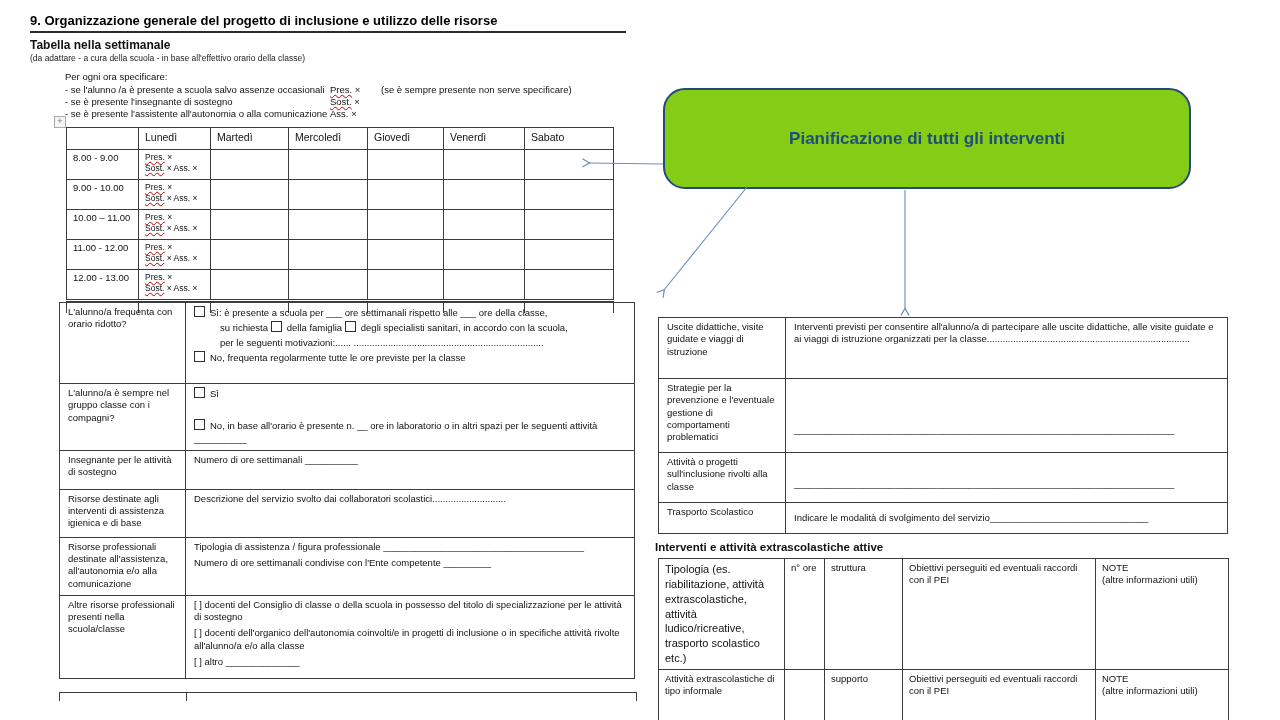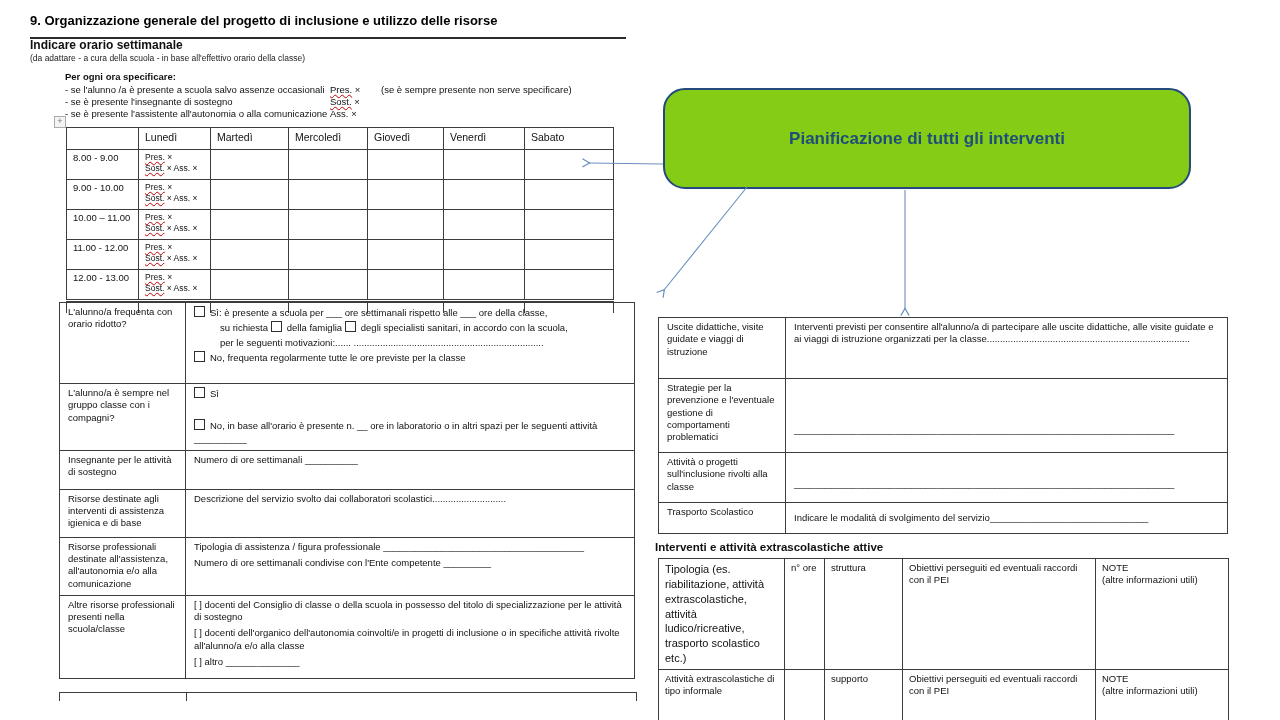--- a/index.html
+++ b/index.html
@@ -5,21 +5,21 @@
   html,body{margin:0;padding:0;background:#ffffff;}
   .canvas{position:relative;width:1280px;height:720px;background:#fff;overflow:hidden;
           font-family:"Liberation Sans","DejaVu Sans",sans-serif;color:#111;}
   .abs{position:absolute;}
 
   .sec-title{font-size:13px;font-weight:bold;color:#000;}
   .sec-rule{border-bottom:2px solid #2b2b2b;}
 
   .blk-title{font-size:12px;font-weight:bold;}
   .blk-sub{font-size:8.5px;color:#222;}
-  .intro{font-size:9.5px;font-weight:bold;}
+  .intro{font-size:9.5px;}
 
   .legend-line{position:relative;height:12.2px;font-size:9.5px;white-space:nowrap;}
   .leg-code{position:absolute;left:265px;top:0;}
   .leg-note{position:absolute;left:316px;top:0;}
 
   
   .sp{text-decoration:underline;text-decoration-style:wavy;text-decoration-color:#c00000;text-decoration-thickness:1px;}
 
   table{border-collapse:collapse;table-layout:fixed;padding-left:36px;}
   td,th{border:1px solid #3c3c3c;vertical-align:top;text-align:left;font-weight:normal;
@@ -44,23 +44,23 @@
            border-radius:22px;font-weight:bold;font-size:17px;text-align:center;}
 
   .handle{width:10px;height:10px;font-size:9px;line-height:9px;color:#777;
           border:1px solid #aaa;text-align:center;background:#f4f4f4;}
 </style>
 </head>
 <body>
 
 <div class="canvas">
 
-  <div class="abs sec-title sec-rule" style="left:30px;top:13px;width:596px;padding-bottom:9px;">9. Organizzazione generale del progetto di inclusione e utilizzo delle risorse</div>
-
-  <div class="abs blk-title" style="left:30px;top:38px;">Indicare orario settimanale</div>
+  <div class="abs sec-title sec-rule" style="left:30px;top:13px;width:596px;padding-bottom:3px;">9. Organizzazione generale del progetto di inclusione e utilizzo delle risorse</div>
+
+  <div class="abs blk-title" style="left:30px;top:38px;">Tabella nella settimanale</div>
   <div class="abs blk-sub" style="left:30px;top:53px;">(da adattare - a cura della scuola - in base all'effettivo orario della classe)</div>
 
   <div class="abs intro" style="left:65px;top:71px;">Per ogni ora specificare:</div>
 
   <div class="abs" style="left:65px;top:84px;width:600px;">
     <div class="legend-line">
       <span>- se l'alunno /a è presente a scuola salvo assenze occasionali</span>
       <span class="leg-code"><span class="sp">Pres.</span> <span>×</span></span>
       <span class="leg-note">(se è sempre presente non serve specificare)</span>
     </div>

